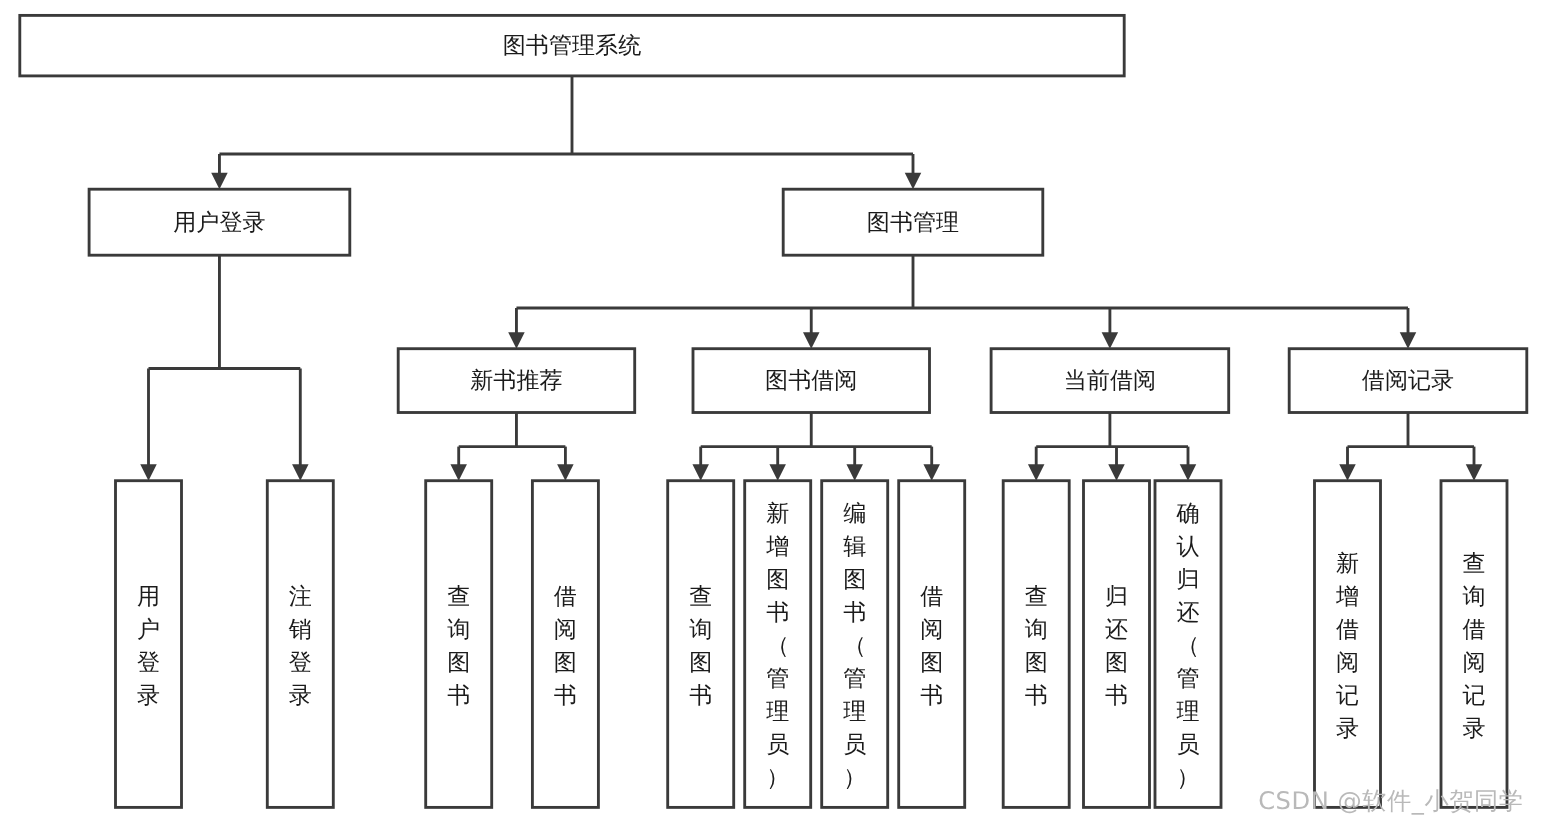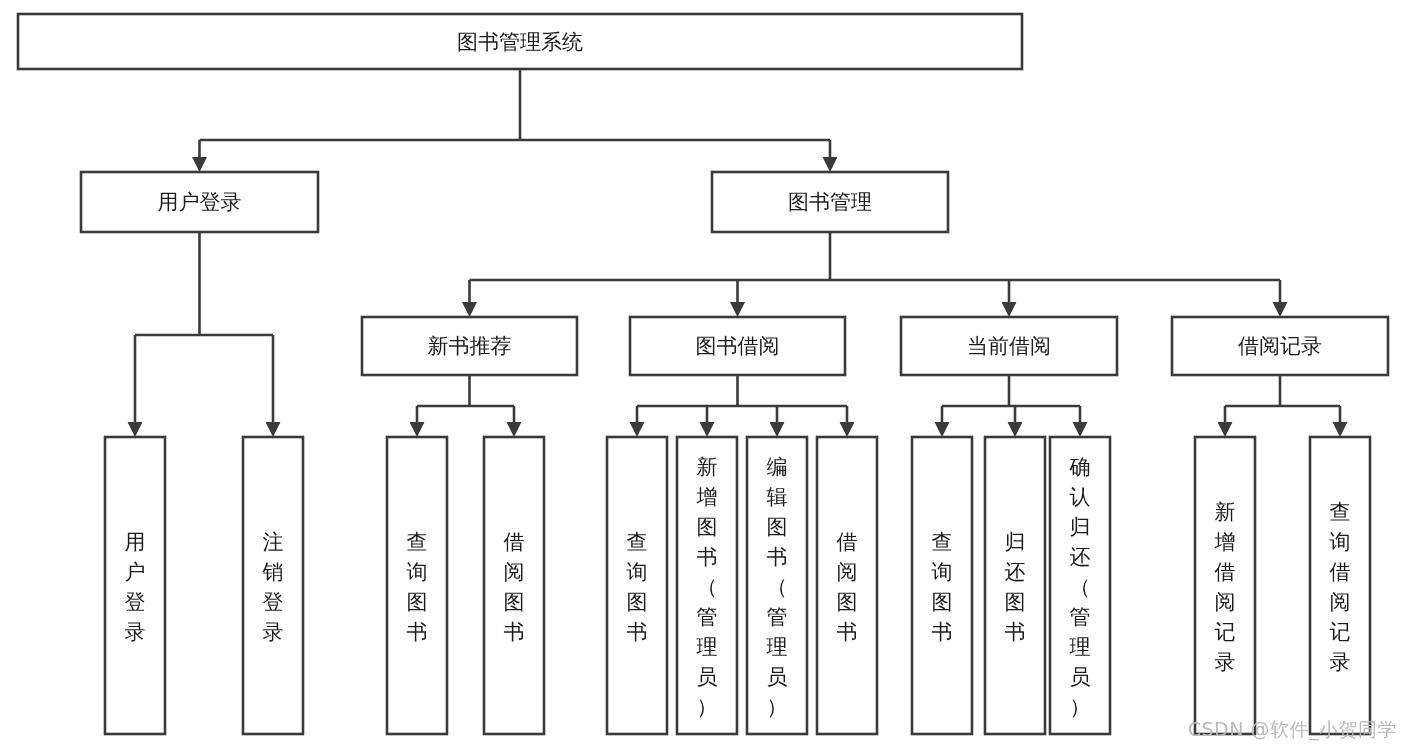--- a/index.html
+++ b/index.html
@@ -52,24 +52,24 @@
     stroke-width: 2.6;
     fill: none;
     stroke-linecap: butt;
   }
   .arrow-head {
     fill: #3a3a3a;
     stroke: none;
   }
   .watermark {
     position: absolute;
-    right: 8px;
+    right: 20px;
     bottom: 4px;
     font-family: "DejaVu Sans", "Liberation Sans", sans-serif;
-    font-size: 19px;
+    font-size: 22px;
     color: #b9b9b9;
     white-space: nowrap;
     letter-spacing: 0.5px;
     user-select: none;
   }
 </style>
 </head>
 <body>
 
 <div id="diagram-root">

